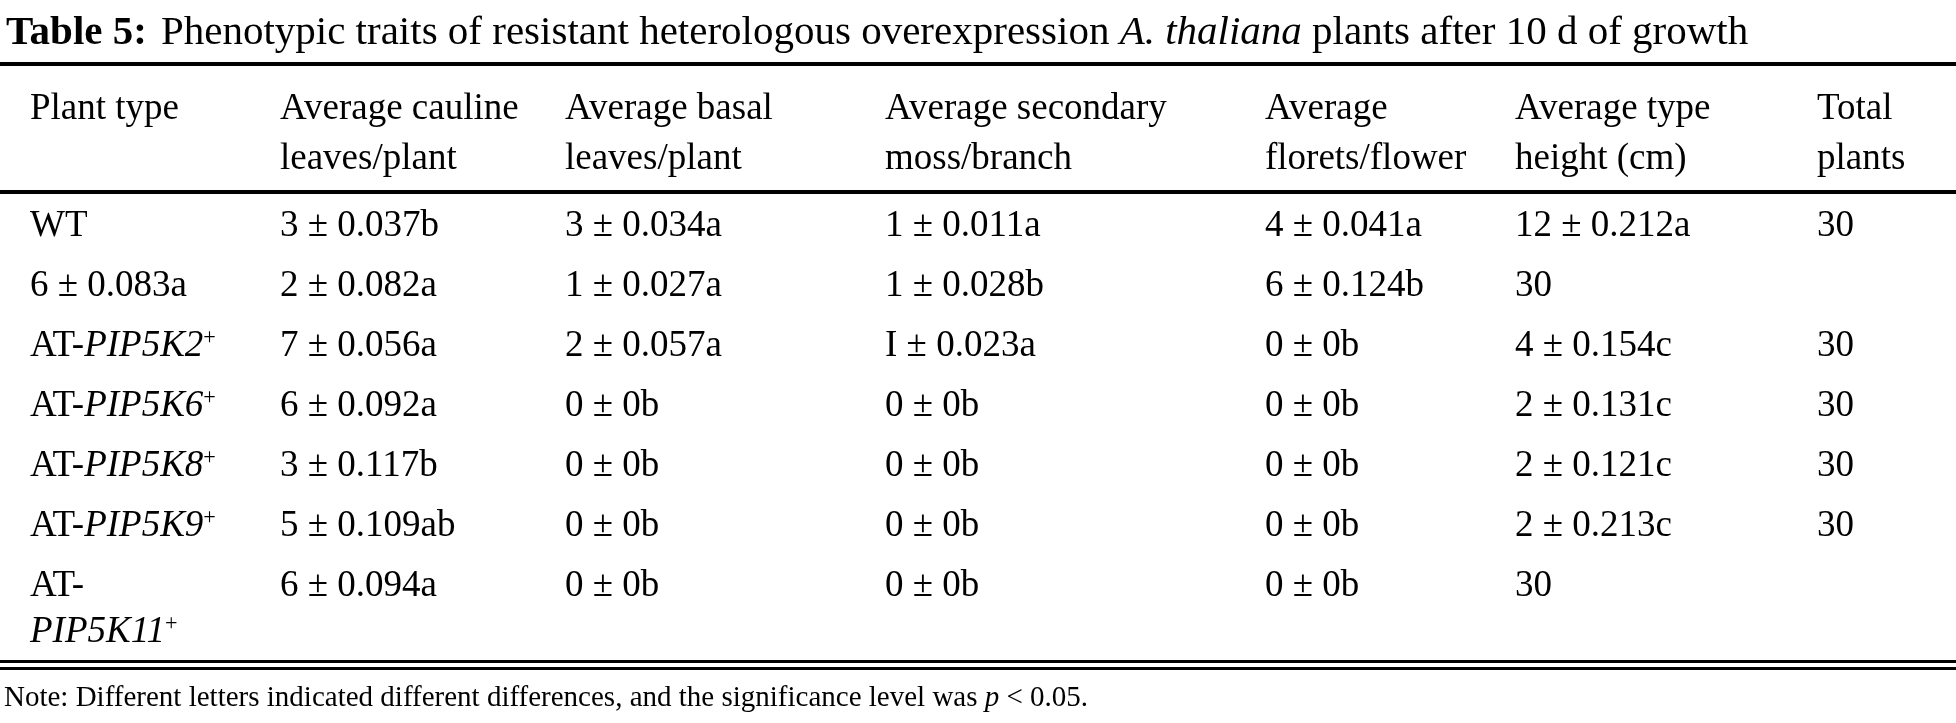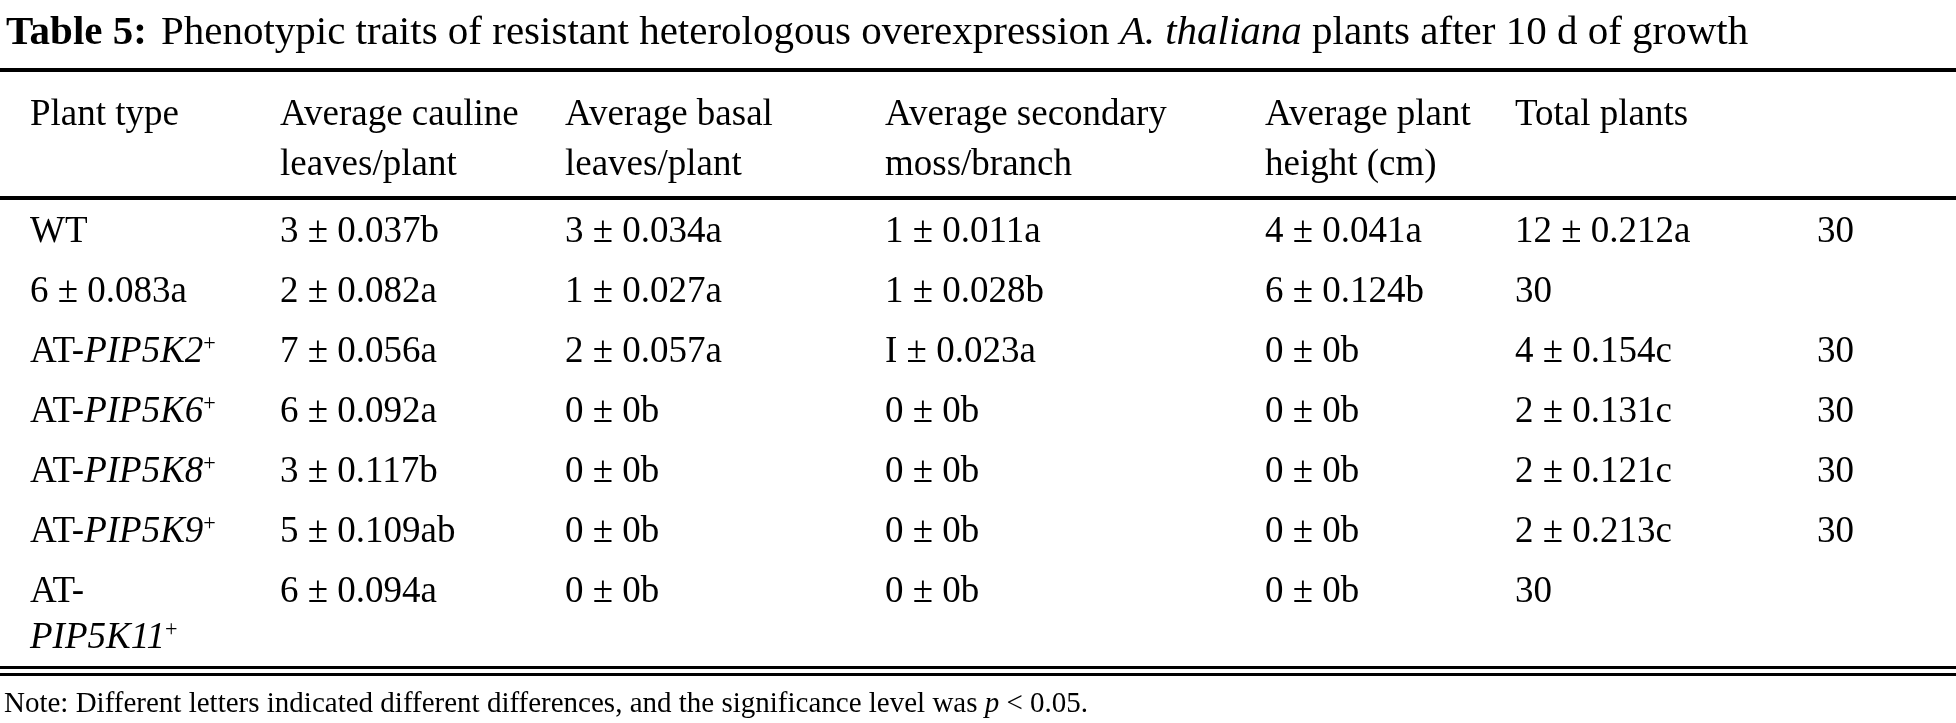--- a/index.html
+++ b/index.html
@@ -17,21 +17,21 @@
   .title {
     font-size: 41px;
     line-height: 48px;
     padding: 6px 4px 8px 6px;
     white-space: nowrap;
   }
   .title .bold { font-weight: bold; margin-right: 14px; }
   .italic { font-style: italic; }
 
   
-  .tablewrap { border-top: 4px solid #000; width: 1956px; margin-top: 6px; }
+  .tablewrap { border-top: 4px solid #000; width: 1956px; }
   .double-rule {
     height: 10px;
     border-top: 3px solid #000;
     border-bottom: 3px solid #000;
     width: 1956px;
   }
 
   
   .grid {
     display: grid;
@@ -73,21 +73,22 @@
 
   <div class="title"><span class="bold">Table 5:</span><span>Phenotypic traits of resistant heterologous overexpression </span><span class="italic">A. thaliana</span><span> plants after 10 d of growth</span></div>
 
   <div class="tablewrap">
 
     <div class="grid header-row">
       <div class="hcell">Plant type</div>
       <div class="hcell">Average cauline leaves/plant</div>
       <div class="hcell">Average basal leaves/plant</div>
       <div class="hcell">Average secondary moss/branch</div>
-      <div class="hcell">Average plant height (cm)</div>
+      <div class="hcell">Average florets/flower</div>
+      <div class="hcell">Average type height (cm)</div>
       <div class="hcell">Total plants</div>
     </div>
 
     <div class="grid body-row">
       <div class="cell plant-cell"><span>WT</span><span class="gene-wrap"><span class="gene"></span><sup class="sup"></sup></span></div>
       <div class="cell data-cell">3 ± 0.037b</div>
       <div class="cell data-cell">3 ± 0.034a</div>
       <div class="cell data-cell">1 ± 0.011a</div>
       <div class="cell data-cell">4 ± 0.041a</div>
       <div class="cell data-cell">12 ± 0.212a</div>

